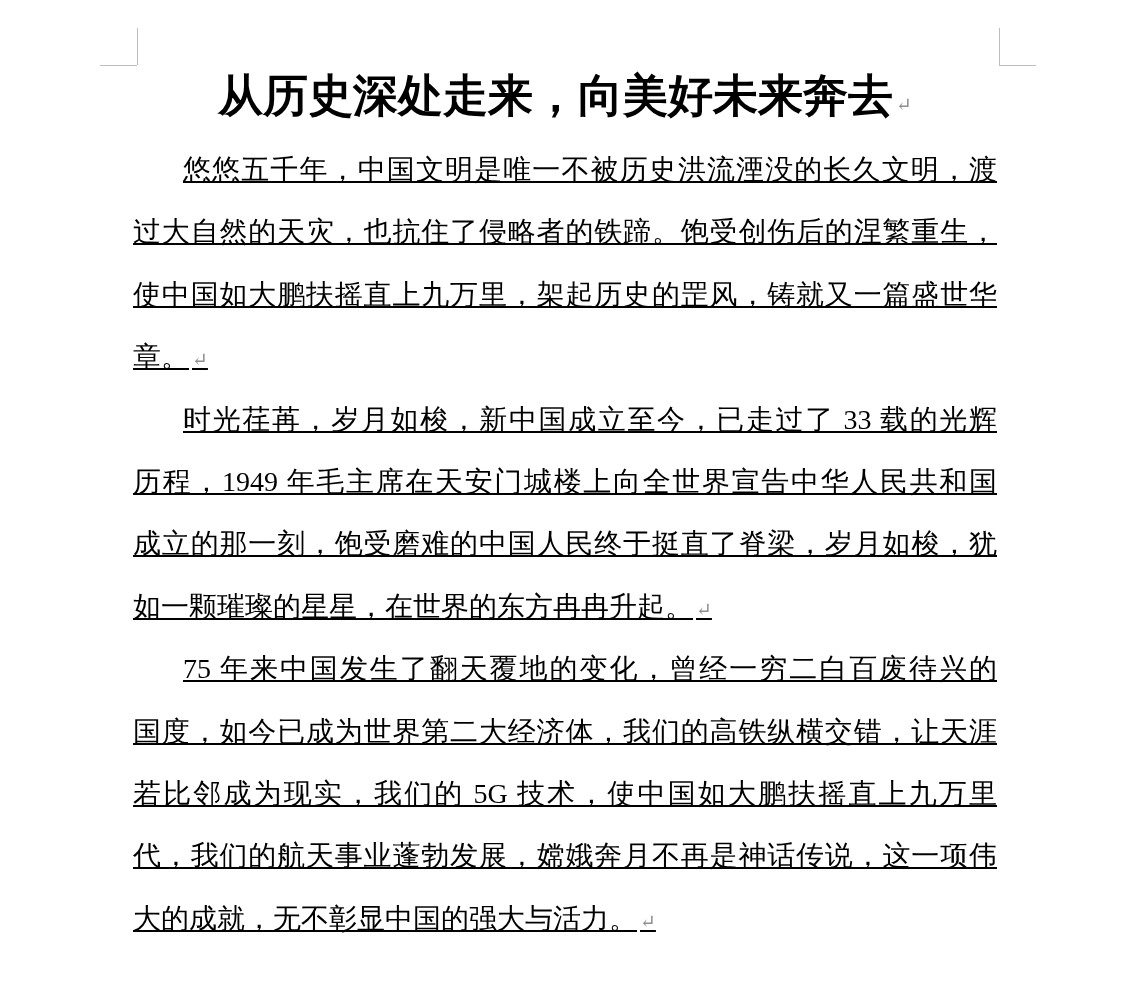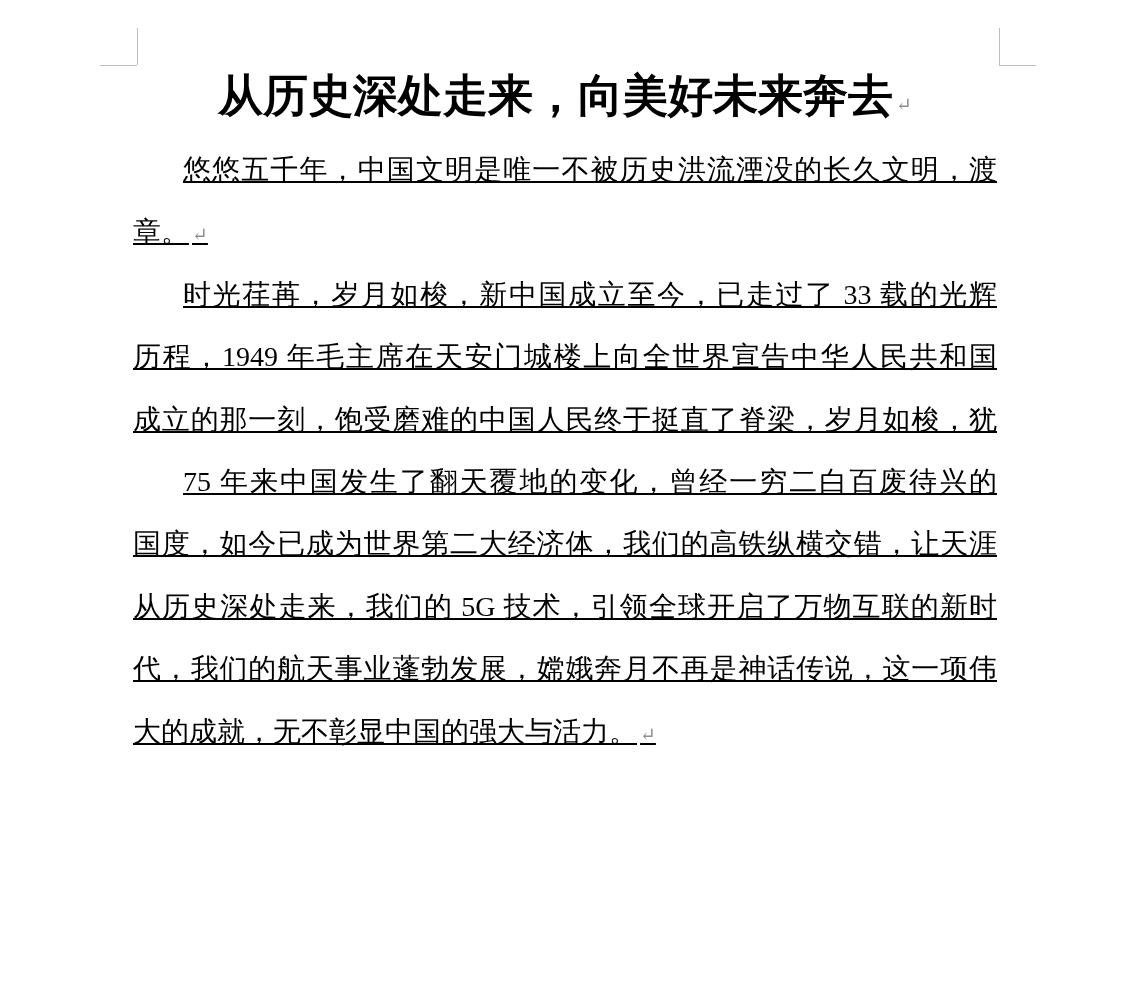--- a/index.html
+++ b/index.html
@@ -77,26 +77,29 @@
   <div class="crop tl-v"></div>
   <div class="crop tl-h"></div>
   <div class="crop tr-v"></div>
   <div class="crop tr-h"></div>
 
   <h1 class="doc-title"><span>从历史深处走来，向美好未来奔去</span><span class="pmark">↵</span></h1>
 
   <div class="body-text">
 
     <div class="line first"><span>悠悠五千年，中国文明是唯一不被历史洪流湮没的长久文明，渡</span></div>
+    <div class="line"><span>过大自然的天灾，也抗住了侵略者的铁蹄。饱受创伤后的涅繁重生，</span></div>
+    <div class="line"><span>使中国如大鹏扶摇直上九万里，架起历史的罡风，铸就又一篇盛世华</span></div>
     <div class="line last"><span>章。</span><span class="pmark">↵</span></div>
 
     <div class="line first"><span>时光荏苒，岁月如梭，新中国成立至今，已走过了 33 载的光辉</span></div>
     <div class="line"><span>历程，1949 年毛主席在天安门城楼上向全世界宣告中华人民共和国</span></div>
     <div class="line"><span>成立的那一刻，饱受磨难的中国人民终于挺直了脊梁，岁月如梭，犹</span></div>
+    <div class="line last"><span>如一颗璀璨的星星，在世界的东方冉冉升起。</span><span class="pmark">↵</span></div>
 
     <div class="line first"><span>75 年来中国发生了翻天覆地的变化，曾经一穷二白百废待兴的</span></div>
     <div class="line"><span>国度，如今已成为世界第二大经济体，我们的高铁纵横交错，让天涯</span></div>
-    <div class="line"><span>从历史深处走来，我们的 5G 技术，引领全球开启了万物互联的新时</span></div>
+    <div class="line"><span>若比邻成为现实，我们的 5G 技术，使中国如大鹏扶摇直上九万里</span></div>
     <div class="line"><span>代，我们的航天事业蓬勃发展，嫦娥奔月不再是神话传说，这一项伟</span></div>
     <div class="line last"><span>大的成就，无不彰显中国的强大与活力。</span><span class="pmark">↵</span></div>
 
   </div>
 </div>
 
 </body></html>

